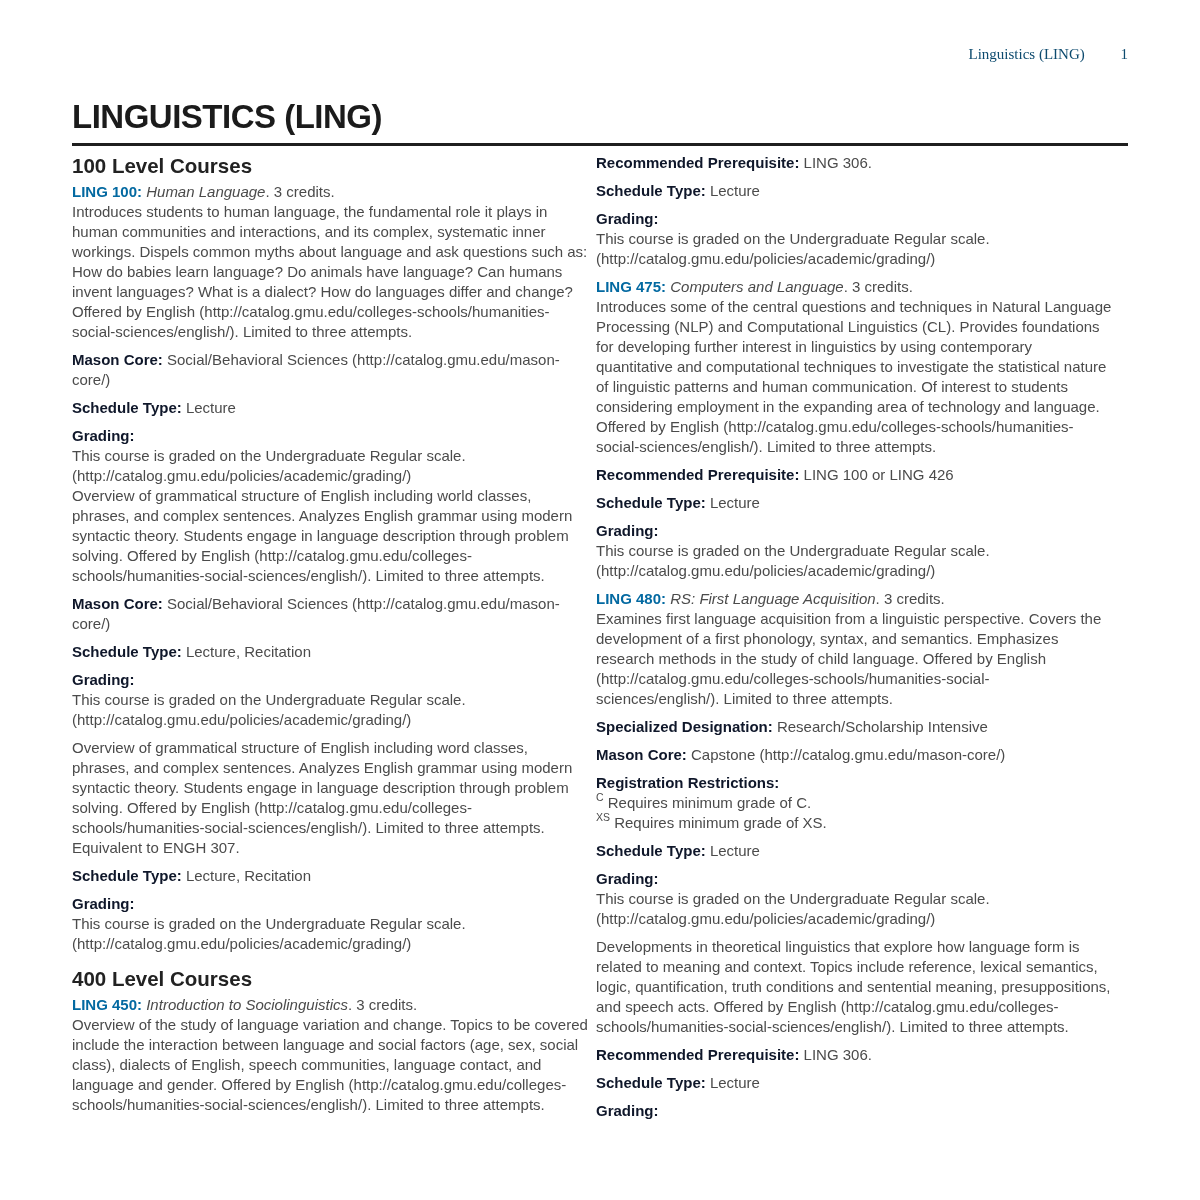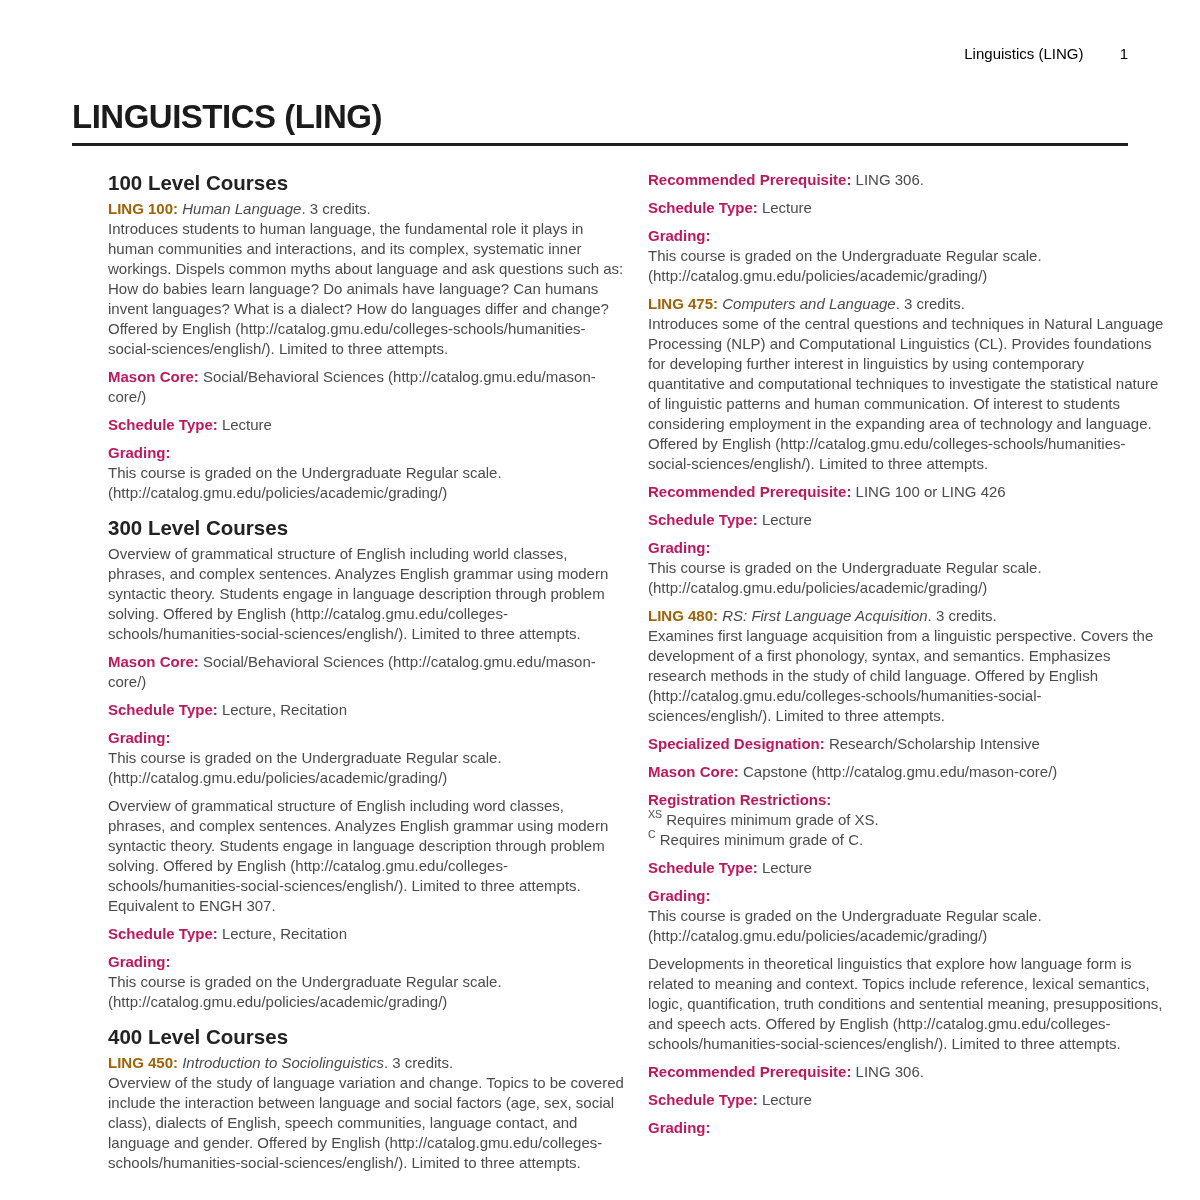--- a/index.html
+++ b/index.html
@@ -12,22 +12,23 @@
     font-size: 15px;
     line-height: 20px;
     color: #4b4b4b;
     overflow: hidden;
   }
   .running-head {
     position: absolute;
     top: 44px;
     right: 72px;
     font-size: 15px;
-    color: #000000;
+    color: #0c4a6e;
     white-space: nowrap;
+    font-family: Liberation Serif, serif;
   }
   .running-head .pagenum { display: inline-block; margin-left: 32px; }
   .doc-title-wrap {
     position: absolute;
     left: 72px;
     right: 72px;
     top: 98px;
   }
   .doc-title {
     margin: 0;
@@ -35,40 +36,39 @@
     line-height: 38px;
     font-weight: bold;
     letter-spacing: -0.5px;
     color: #1b1b1b;
     border-bottom: 3px solid #1f1f1f;
     padding-bottom: 7px;
   }
   .columns {
     position: absolute;
     left: 72px;
-    top: 170px;
+    top: 153px;
     width: 1056px;
     display: flex;
-    gap: 24px;
-    margin-left: 36px;
+    gap: 8px;
   }
   .col { width: 516px; flex: 0 0 516px; }
   h2.section {
     font-size: 20.5px;
     line-height: 26px;
     font-weight: bold;
     color: #222222;
     margin: 12px 0 3px 0;
   }
   .col > h2.section:first-child { margin-top: 0; }
   .block { margin: 8px 0 0 0; }
   .col > .block:first-child { margin-top: 0; }
   .tightline { margin: 0; }
-  b, .lbl { font-weight: bold; color: #be185d; }
-  .course-head .code { font-weight: bold; color: #a16207; }
+  b, .lbl { font-weight: bold; color: #0f172a; }
+  .course-head .code { font-weight: bold; color: #0369a1; }
   .course-head i { font-style: italic; }
   .course-desc { margin: 0; }
   sup {
     font-size: 10.5px;
     line-height: 0;
     vertical-align: super;
     position: relative;
     top: -1px;
   }
 </style>
@@ -108,21 +108,20 @@
       <p class="block">
         <b>Schedule Type:</b>
         <span>Lecture</span>
       </p>
 
       <div class="block">
         <div class="tightline"><b>Grading:</b></div>
         <div class="tightline">This course is graded on the Undergraduate Regular scale. (http://catalog.gmu.edu/policies/academic/grading/)</div>
       </div>
 
-      <h2 class="section">300 Level Courses</h2>
 
       <div class="course">
         <div class="course-desc">Overview of grammatical structure of English including world classes, phrases, and complex sentences. Analyzes English grammar using modern syntactic theory. Students engage in language description through problem solving. Offered by English (http://catalog.gmu.edu/colleges-schools/humanities-social-sciences/english/). Limited to three attempts.</div>
       </div>
 
       <p class="block">
         <b>Mason Core:</b>
         <span>Social/Behavioral Sciences (http://catalog.gmu.edu/mason-core/)</span>
       </p>
 
@@ -215,22 +214,22 @@
         <span>Research/Scholarship Intensive</span>
       </p>
 
       <p class="block">
         <b>Mason Core:</b>
         <span>Capstone (http://catalog.gmu.edu/mason-core/)</span>
       </p>
 
       <div class="block">
         <div class="tightline"><b>Registration Restrictions:</b></div>
+        <div class="tightline"><sup>C</sup><span> Requires minimum grade of C.</span></div>
         <div class="tightline"><sup>XS</sup><span> Requires minimum grade of XS.</span></div>
-        <div class="tightline"><sup>C</sup><span> Requires minimum grade of C.</span></div>
       </div>
 
       <p class="block">
         <b>Schedule Type:</b>
         <span>Lecture</span>
       </p>
 
       <div class="block">
         <div class="tightline"><b>Grading:</b></div>
         <div class="tightline">This course is graded on the Undergraduate Regular scale. (http://catalog.gmu.edu/policies/academic/grading/)</div>

